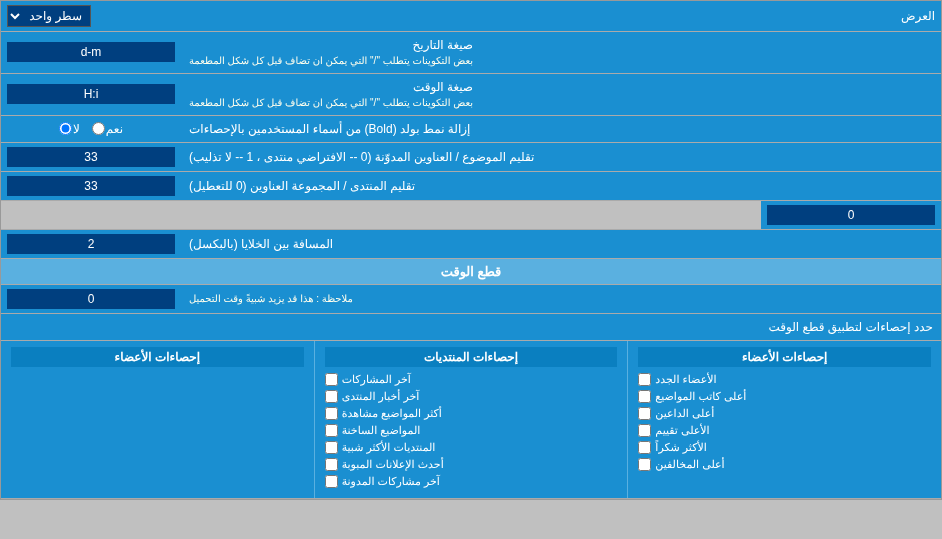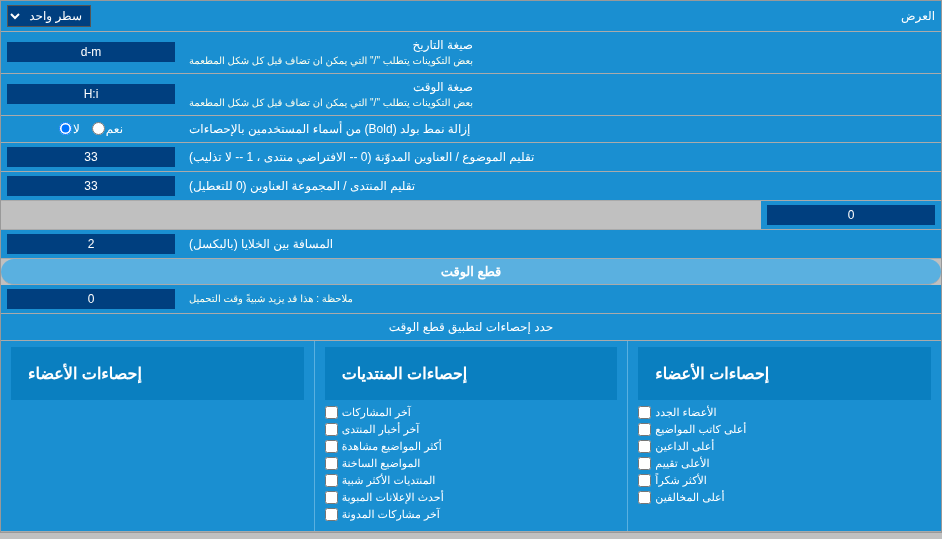--- a/index.html
+++ b/index.html
@@ -109,21 +109,20 @@
 
     
     .section-title-row {
       background: #5ab0e0;
       color: #fff;
       font-weight: bold;
       padding: 5px 8px;
       text-align: center;
       font-size: 13px;
       border-bottom: 1px solid #aaa;
-      border-radius: 13px;
     }
 
     
     .checkbox-section {
       background: #1a8fd1;
       display: flex;
       border-bottom: 1px solid #aaa;
     }
 
     .checkbox-col {
@@ -132,25 +131,25 @@
       border-left: 1px solid #5ab0e0;
     }
 
     .checkbox-col:last-child {
       border-left: none;
     }
 
     .checkbox-col-title {
       color: #fff;
       font-weight: bold;
-      text-align: left;
-      font-size: 16px;
+      text-align: center;
+      font-size: 12px;
       margin-bottom: 6px;
       background: #0a7fc0;
-      padding: 17px;
+      padding: 3px;
     }
 
     .checkbox-item {
       display: flex;
       align-items: center;
       gap: 4px;
       margin-bottom: 4px;
       justify-content: flex-end;
     }
 
@@ -170,21 +169,21 @@
       display: flex;
       align-items: center;
       padding: 6px 8px;
       border-bottom: 1px solid #aaa;
     }
 
     .limit-row .limit-label {
       color: #fff;
       font-size: 12px;
       flex: 1;
-      text-align: center;
+      text-align: right;
     }
   </style>
 </head>
 <body>
 
 <div class="main-container">
 
   <div class="top-row">
     <span class="top-label">العرض</span>
     <div class="top-input">

